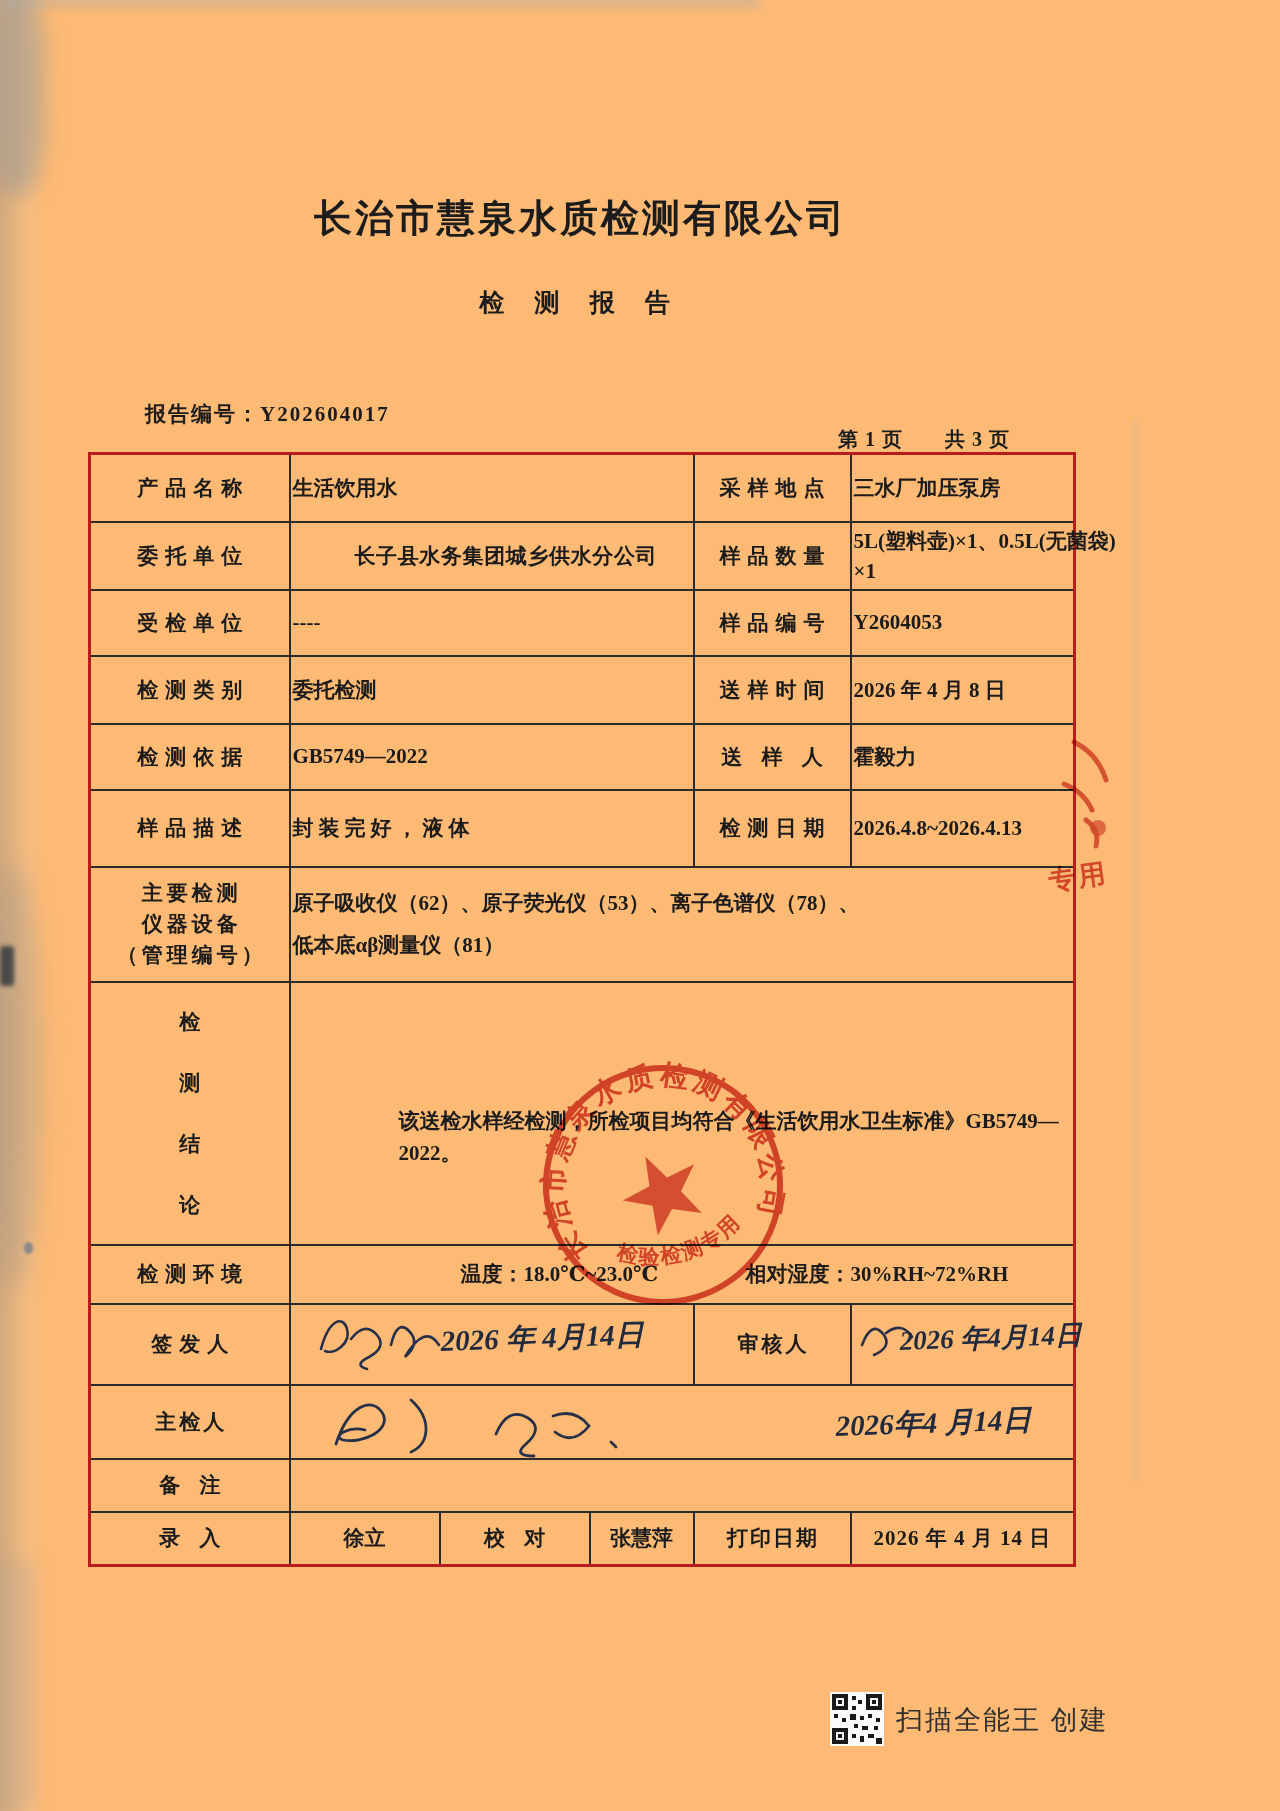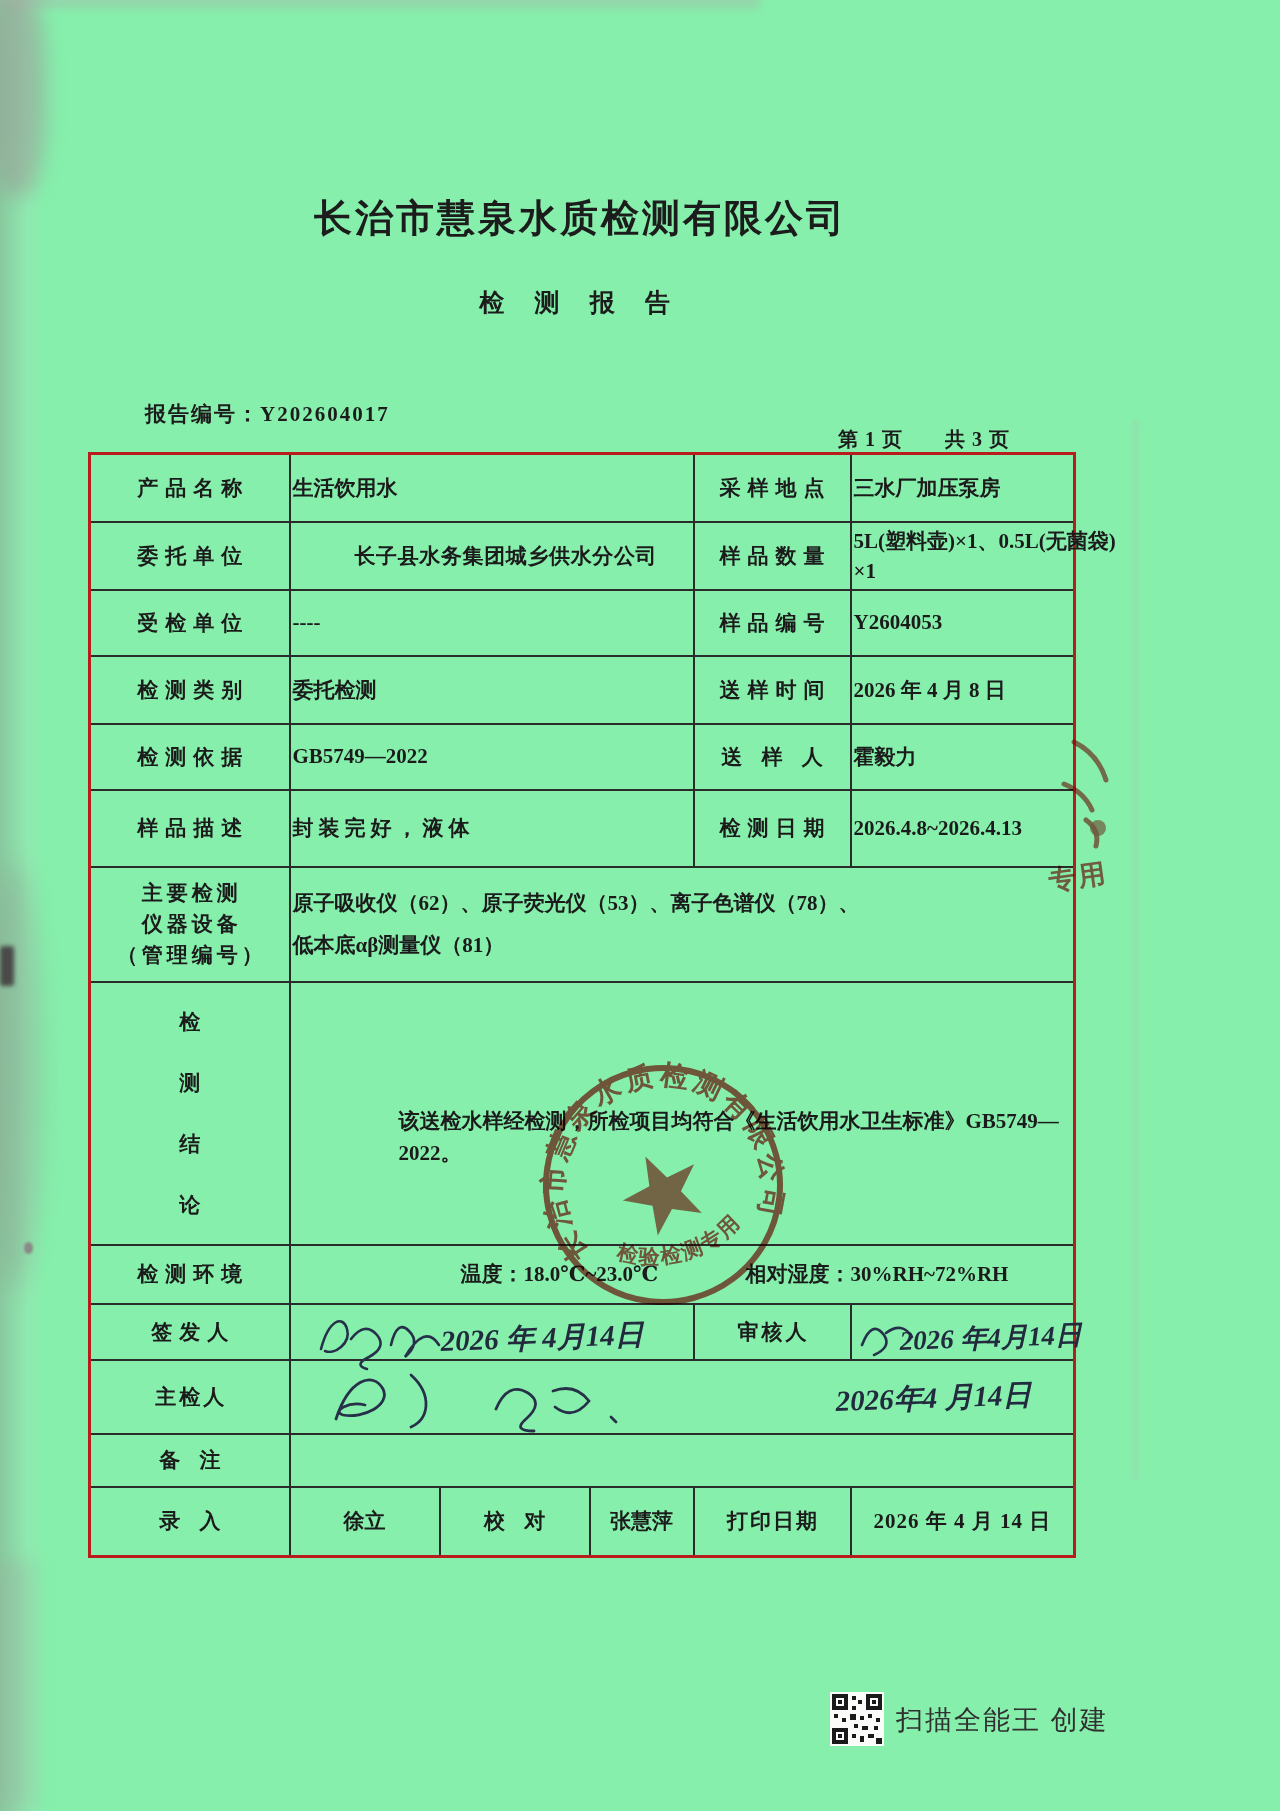--- a/index.html
+++ b/index.html
@@ -1,18 +1,18 @@
 <!DOCTYPE html>
 <html><head>
 <meta charset="utf-8">
 <style>
   html,body { margin:0; padding:0; background:#e9e9e7; }
   .page {
     position:relative; width:1280px; height:1811px; margin:0 auto;
-    background:#86efac; overflow:hidden;
+    background:#fdba74; overflow:hidden;
     font-family:"Liberation Serif","DejaVu Serif",serif; color:#1c1c1c;
   }
   
   .shade { position:absolute; pointer-events:none; }
   .shade-left-strip { left:0; top:0; width:46px; height:100%;
     background:linear-gradient(to right, rgba(140,140,136,.38), rgba(200,200,196,.14) 60%, rgba(200,200,196,0)); }
   .shade-corner { left:-12px; top:-14px; width:58px; height:210px; background:#9a9a96; opacity:.55; filter:blur(10px); border-radius:40%; }
   .shade-mid { left:-14px; top:860px; width:56px; height:430px; background:#8f8f8b; opacity:.32; filter:blur(12px); border-radius:50%; }
   .shade-notch { left:0; top:946px; width:14px; height:40px; background:#4a4a48; filter:blur(2px); border-radius:3px; }
   .shade-dot { left:24px; top:1242px; width:9px; height:12px; background:#8a8a88; filter:blur(1px); border-radius:50%; }
@@ -157,21 +157,21 @@
           <div class="conclusion-text">该送检水样经检测，所检项目均符合《生活饮用水卫生标准》GB5749—2022。</div>
         </td>
       </tr>
       <tr style="height:59px">
         <td class="lbl">检测环境</td>
         <td colspan="5">
           <span class="env-temp nowrap">温度：18.0℃~23.0℃</span>
           <span class="env-hum nowrap">相对湿度：30%RH~72%RH</span>
         </td>
       </tr>
-      <tr style="height:56px">
+      <tr style="height:81px">
         <td class="lbl">签发人</td>
         <td colspan="3" class="sig-cell">
           <svg width="492" height="62" viewBox="0 0 492 62">
             <g fill="none" stroke="#27304a" stroke-width="2.6" stroke-linecap="round">
               <path d="M30,44 C38,14 52,10 56,24 C60,38 44,50 34,46"></path>
               <path d="M60,34 q14,-18 26,-4 q10,12 -8,22 q-16,8 -2,12"></path>
               <path d="M100,40 q6,-26 18,-14 q12,12 -4,26 q20,-34 34,-12"></path>
             </g>
             <text x="150" y="46" font-size="29" font-style="italic" fill="#222a3e" transform="rotate(-2 150 46)">2026 年 4月14日</text>
           </svg>
@@ -199,21 +199,21 @@
               <path d="M320,56 l5,5"></path>
             </g>
             <text x="545" y="50" font-size="29" font-style="italic" fill="#222a3e" transform="rotate(-2 545 50)">2026年4 月14日</text>
           </svg>
         </td>
       </tr>
       <tr style="height:53px">
         <td class="lbl">备 注</td>
         <td colspan="5"></td>
       </tr>
-      <tr style="height:70px">
+      <tr style="height:54px">
         <td class="lbl">录 入</td>
         <td class="center-cell">徐立</td>
         <td class="lbl">校 对</td>
         <td class="center-cell">张慧萍</td>
         <td class="lbl" style="letter-spacing:2px; text-indent:2px">打印日期</td>
         <td class="print-date-cell nowrap">2026 年 4 月 14 日</td>
       </tr>
     </tbody>
   </table>
 

